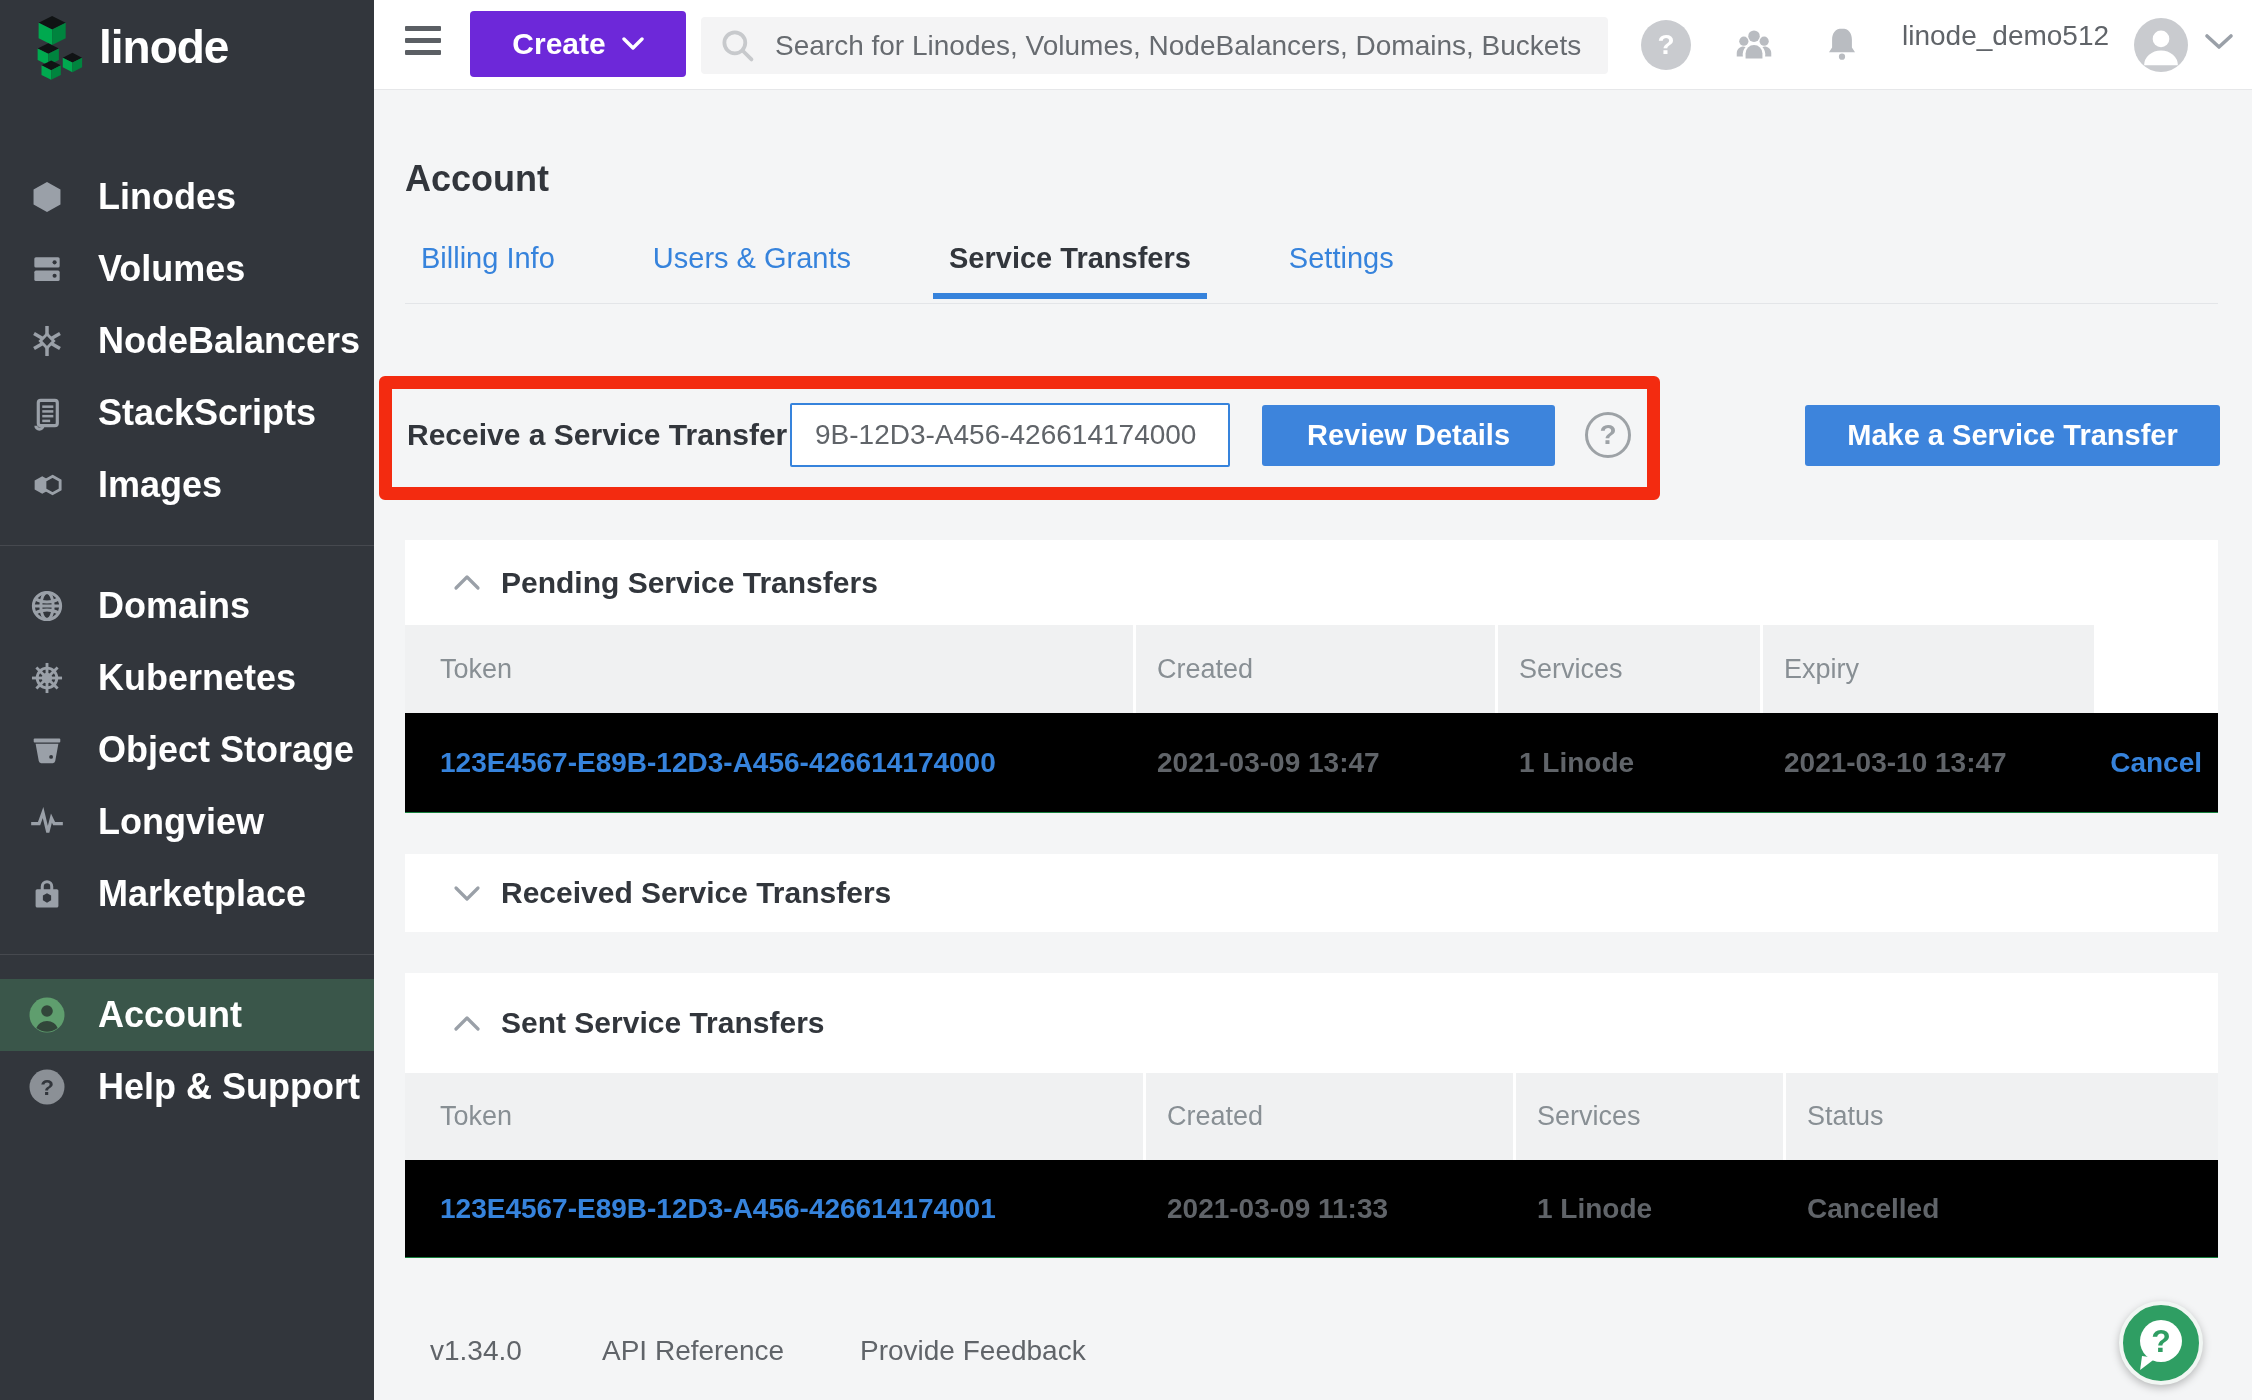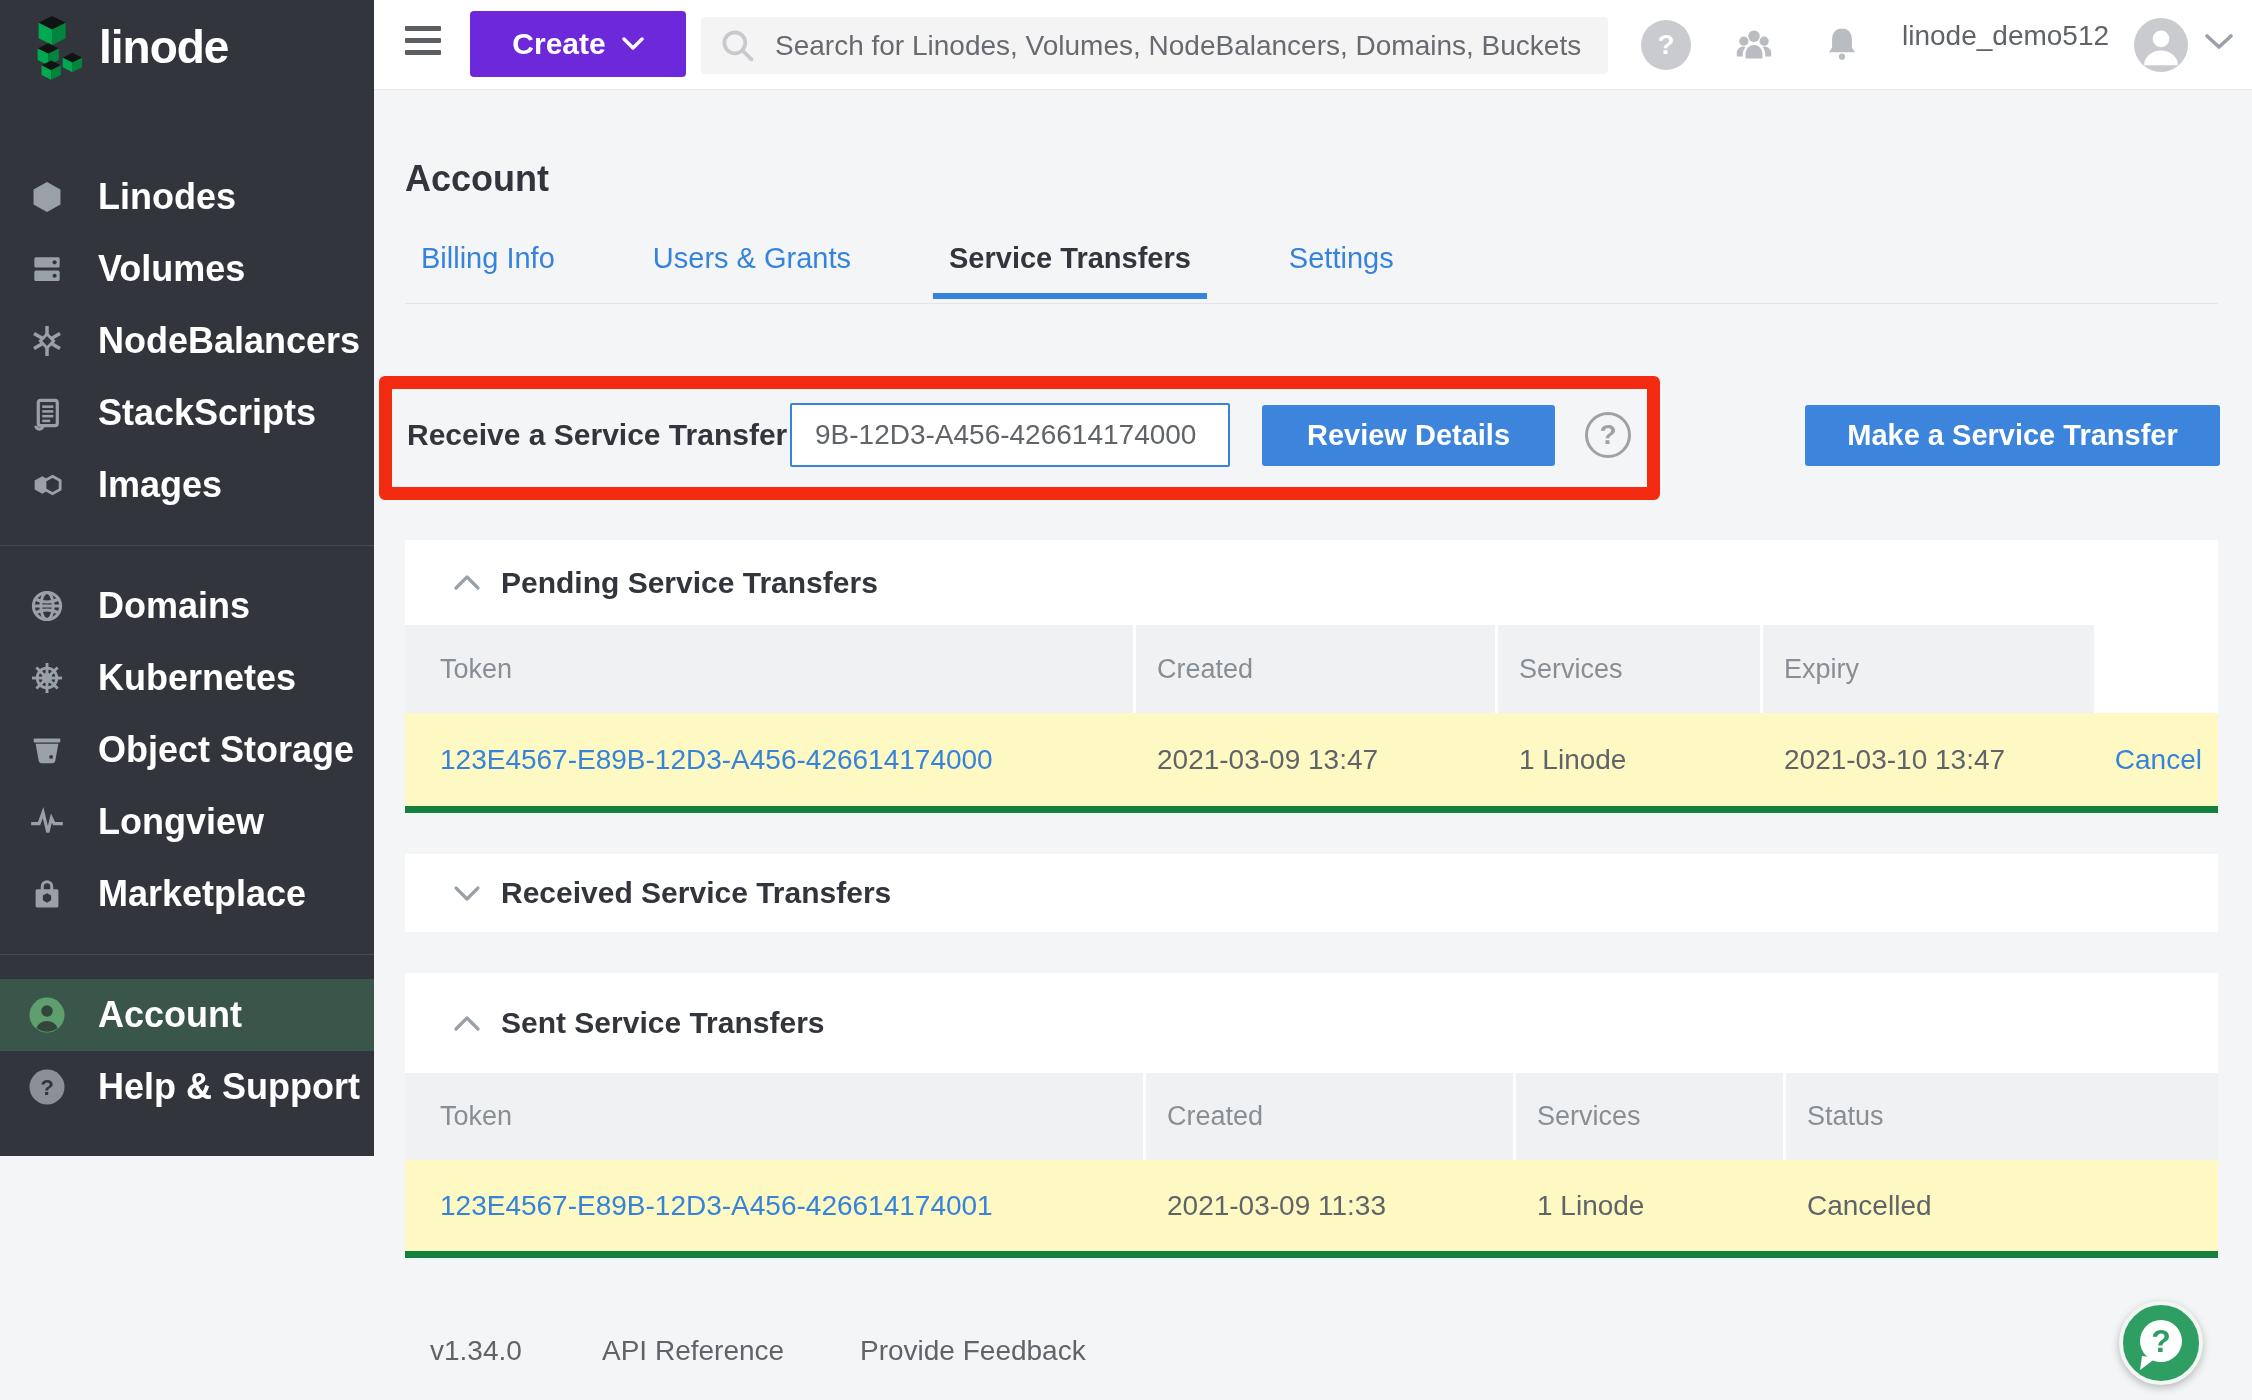--- a/index.html
+++ b/index.html
@@ -1,20 +1,20 @@
 <!DOCTYPE html>
 <html><head>
 <meta charset="utf-8">
 <style>
   html,body{margin:0;padding:0;background:#e9eaec;}
   *{box-sizing:border-box;font-family:"Liberation Sans","DejaVu Sans",sans-serif;}
   .screen{position:relative;width:2252px;height:1400px;background:#f4f5f6;overflow:hidden;}
 
   
-  .sidebar{position:absolute;left:0;top:0;width:374px;height:1156px;background:#32363c;}
+  .sidebar{position:absolute;left:0;top:0;width:374px;height:1400px;background:#32363c;}
   .logo{position:absolute;left:27px;top:14px;display:flex;align-items:center;cursor:pointer;}
   .logo-text{color:#ffffff;font-size:46px;font-weight:bold;letter-spacing:-1px;margin-left:14px;}
   .nav{position:absolute;left:0;top:161px;width:100%;}
   .nav-item{position:relative;height:72px;display:flex;align-items:center;cursor:pointer;}
   .nav-item .nav-icon{position:absolute;left:27px;width:40px;height:40px;display:flex;align-items:center;justify-content:center;}
   .nav-item .nav-label{position:absolute;left:98px;color:#ffffff;font-size:36px;font-weight:bold;}
   .nav-divider{height:25px;border-bottom:1px solid #46494f;margin-bottom:24px;}
   .nav-item.active{background:#3a564a;}
 
   
@@ -51,21 +51,21 @@
   .make-btn{position:absolute;left:1431px;top:315px;width:415px;height:61px;background:#3d84dc;border:none;border-radius:3px;color:#fff;font-size:29px;font-weight:bold;cursor:pointer;}
 
   
   .section-bar{position:absolute;left:31px;width:1813px;background:#ffffff;display:flex;align-items:center;}
   .section-bar .collapse{position:absolute;left:44px;width:36px;height:36px;display:flex;align-items:center;justify-content:center;cursor:pointer;}
   .section-bar .section-title{position:absolute;left:96px;font-size:30px;font-weight:bold;color:#32363c;}
   .thead{position:absolute;left:31px;display:flex;}
   .thead .th{background:#f0f1f2;border-right:3px solid #fff;display:flex;align-items:center;color:#888f94;font-size:27px;}
   .thead .th:last-child{border-right:none;}
   .thead .th.white{background:#ffffff;}
-  .trow{position:absolute;left:31px;background:#fef9c3;display:flex;border-bottom:7px solid #15803d;}
+  .trow{position:absolute;left:31px;background:#000000;display:flex;border-bottom:1px solid #15803d;font-weight:bold;}
   .trow .td{display:flex;align-items:center;font-size:28px;color:#606469;}
   .pad1{padding-left:35px;}
   .pad2{padding-left:21px;}
   a.link{color:#3683dc;text-decoration:none;cursor:pointer;}
 
   
   .footer{position:absolute;left:31px;top:1238px;height:46px;}
   .footer span{position:absolute;top:0;line-height:46px;font-size:28px;color:#606469;white-space:nowrap;}
   .f-version{left:25px;}
   .f-api{left:197px;cursor:pointer;}

